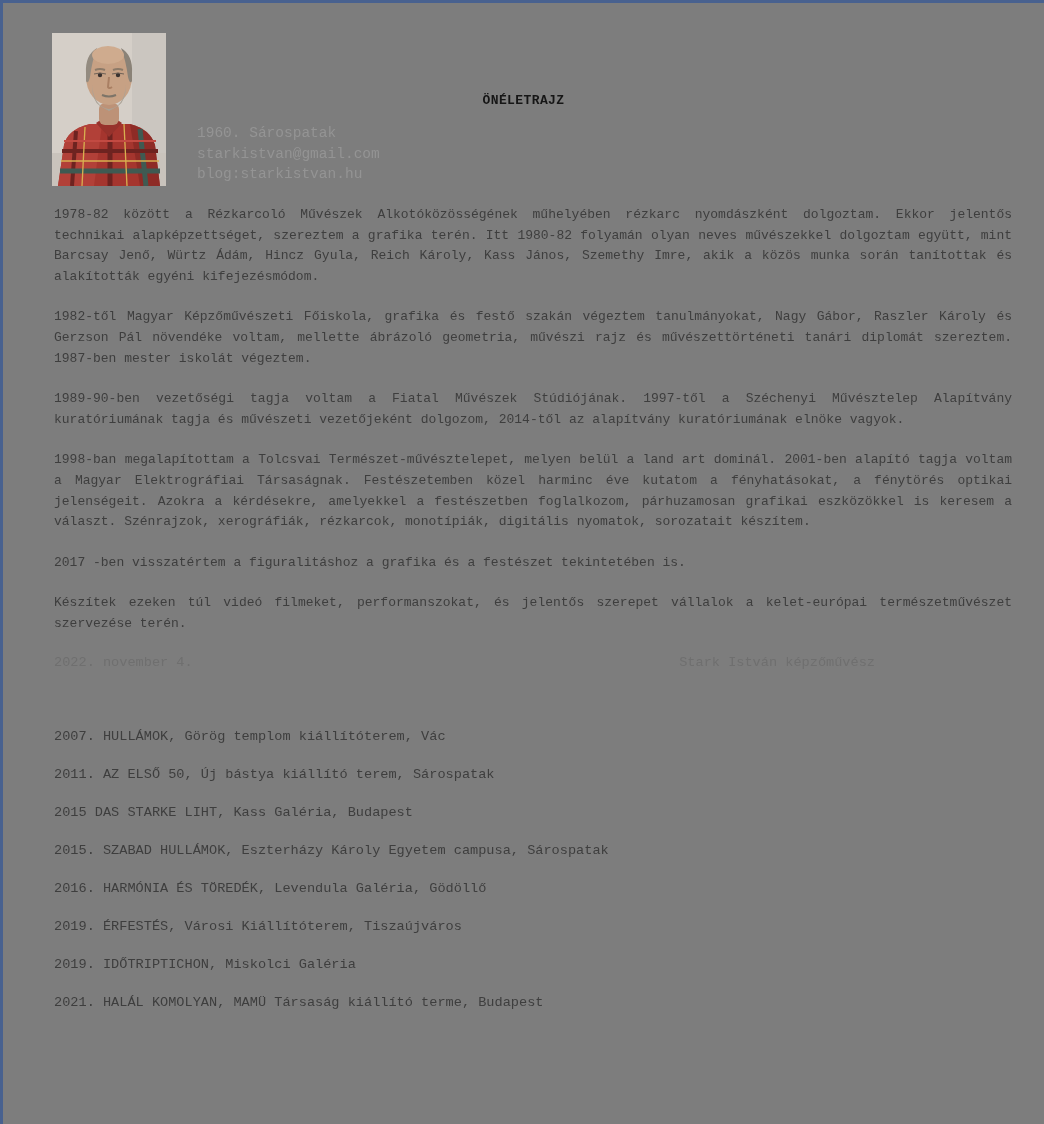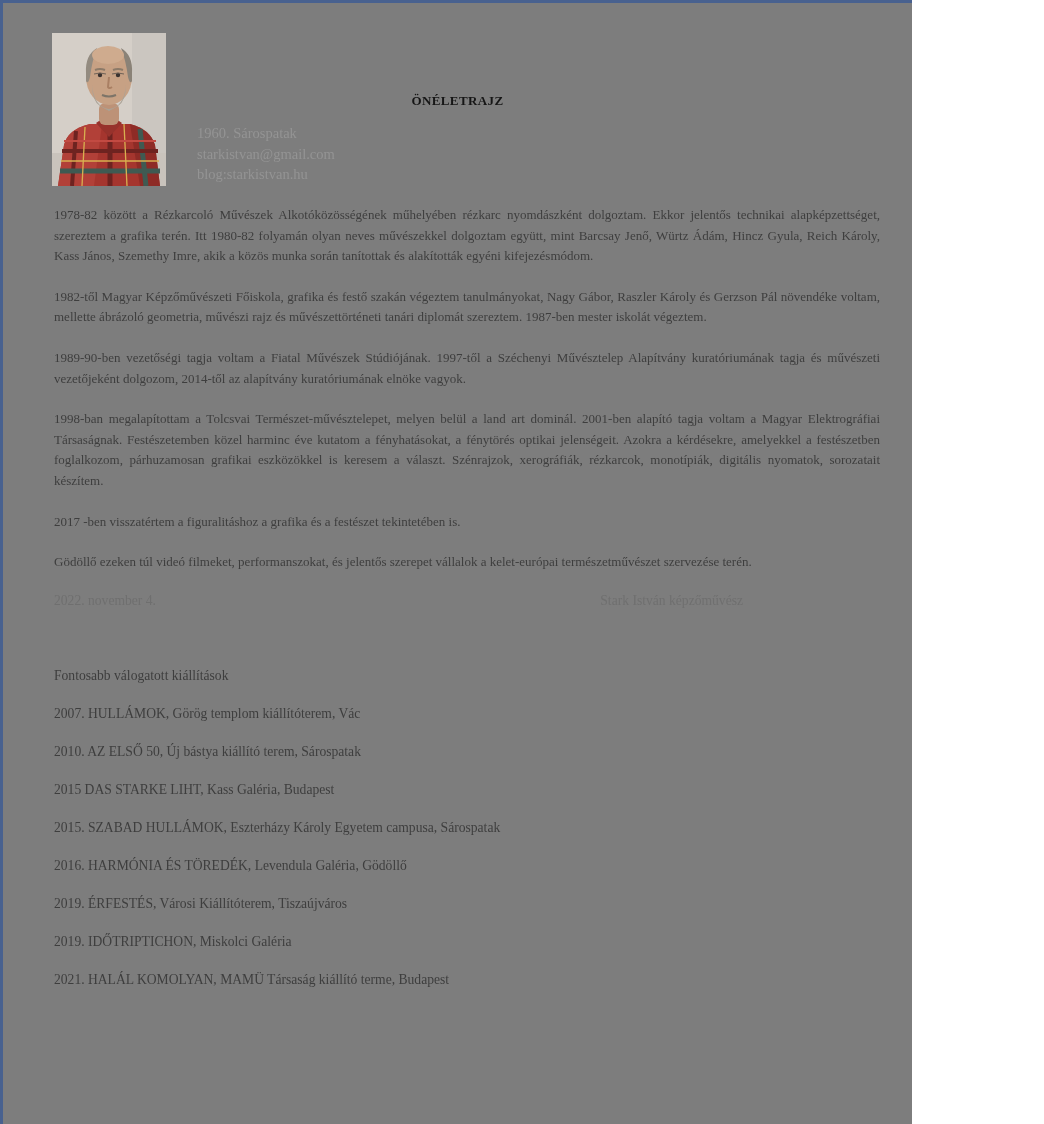--- a/index.html
+++ b/index.html
@@ -1,24 +1,24 @@
 <!DOCTYPE html>
 <html><head>
 <meta charset="utf-8">
 <style>
   html,body { margin:0; padding:0; }
   .page {
     position: relative;
-    width: 912px;
+    width: 1044px;
     height: 1124px;
     box-sizing: border-box;
     background: #7d7d7d;
     border-top: 3px solid #48618f;
     border-left: 3px solid #48618f;
-    font-family: Liberation Serif, serif;
+    font-family: Liberation Mono, monospace;
     overflow: hidden;
   }
   .header { position: relative; height: 202px; }
   .photo {
     position: absolute;
     left: 49px; top: 30px;
     width: 114px; height: 153px;
     display: block;
   }
   .doc-title {
@@ -125,31 +125,30 @@
       <div>blog:starkistvan.hu</div>
     </div>
   </div>
 
   <div class="content">
     <p class="bio">1978-82 között a Rézkarcoló Művészek Alkotóközösségének műhelyében rézkarc nyomdászként dolgoztam. Ekkor jelentős technikai alapképzettséget, szereztem a grafika terén. Itt 1980-82 folyamán olyan neves művészekkel dolgoztam együtt, mint Barcsay Jenő, Würtz Ádám, Hincz Gyula, Reich Károly, Kass János, Szemethy Imre, akik a közös munka során tanítottak és alakították egyéni kifejezésmódom.</p>
     <p class="bio">1982-től Magyar Képzőművészeti Főiskola, grafika és festő szakán végeztem tanulmányokat, Nagy Gábor, Raszler Károly és Gerzson Pál növendéke voltam, mellette ábrázoló geometria, művészi rajz és művészettörténeti tanári diplomát szereztem. 1987-ben mester iskolát végeztem.</p>
     <p class="bio">1989-90-ben vezetőségi tagja voltam a Fiatal Művészek Stúdiójának. 1997-től a Széchenyi Művésztelep Alapítvány kuratóriumának tagja és művészeti vezetőjeként dolgozom, 2014-től az alapítvány kuratóriumának elnöke vagyok.</p>
     <p class="bio">1998-ban megalapítottam a Tolcsvai Természet-művésztelepet, melyen belül a land art dominál. 2001-ben alapító tagja voltam a Magyar Elektrográfiai Társaságnak. Festészetemben közel harminc éve kutatom a fényhatásokat, a fénytörés optikai jelenségeit. Azokra a kérdésekre, amelyekkel a festészetben foglalkozom, párhuzamosan grafikai eszközökkel is keresem a választ. Szénrajzok, xerográfiák, rézkarcok, monotípiák, digitális nyomatok, sorozatait készítem.</p>
     <p class="bio">2017 -ben visszatértem a figuralitáshoz a grafika és a festészet tekintetében is.</p>
-    <p class="bio">Gödöllő ezeken túl videó filmeket, performanszokat, és jelentős szerepet vállalok a kelet-európai természetművészet szervezése terén.</p>
+    <p class="bio">Készítek ezeken túl videó filmeket, performanszokat, és jelentős szerepet vállalok a kelet-európai természetművészet szervezése terén.</p>
 
     <div class="date-row">
       <span>2022. november 4.</span>
       <span class="signature">Stark István képzőművész</span>
     </div>
 
     <div class="exhibitions">
-      <div class="line">Fontosabb válogatott kiállítások</div>
       <div class="line">2007. HULLÁMOK, Görög templom kiállítóterem, Vác</div>
-      <div class="line">2010. AZ ELSŐ 50, Új bástya kiállító terem, Sárospatak</div>
+      <div class="line">2011. AZ ELSŐ 50, Új bástya kiállító terem, Sárospatak</div>
       <div class="line">2015  DAS STARKE LIHT, Kass Galéria, Budapest</div>
       <div class="line">2015. SZABAD HULLÁMOK, Eszterházy Károly Egyetem campusa, Sárospatak</div>
       <div class="line">2016. HARMÓNIA ÉS TÖREDÉK, Levendula Galéria, Gödöllő</div>
       <div class="line">2019. ÉRFESTÉS, Városi Kiállítóterem, Tiszaújváros</div>
       <div class="line">2019. IDŐTRIPTICHON, Miskolci Galéria</div>
       <div class="line">2021. HALÁL KOMOLYAN, MAMÜ Társaság kiállító terme, Budapest</div>
     </div>
   </div>
 
 </div>

